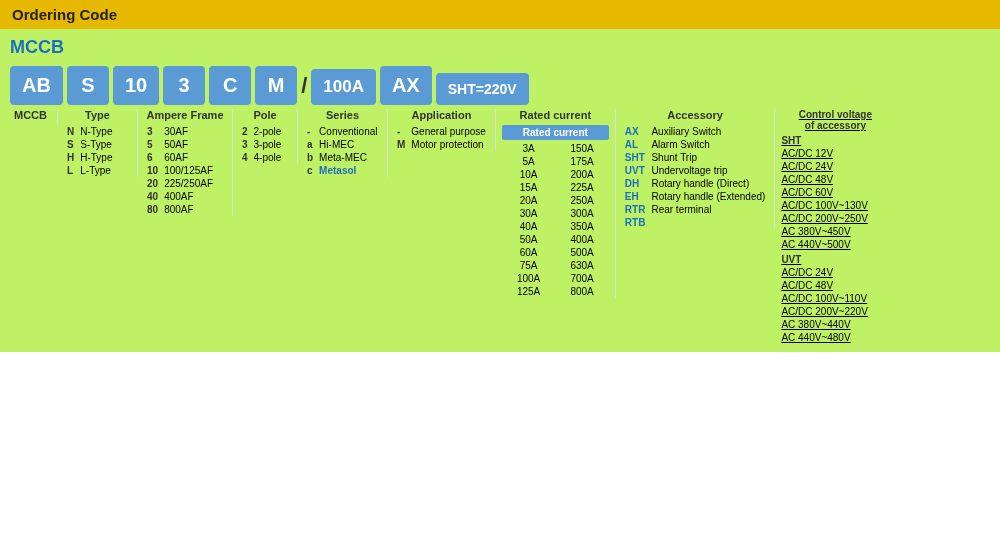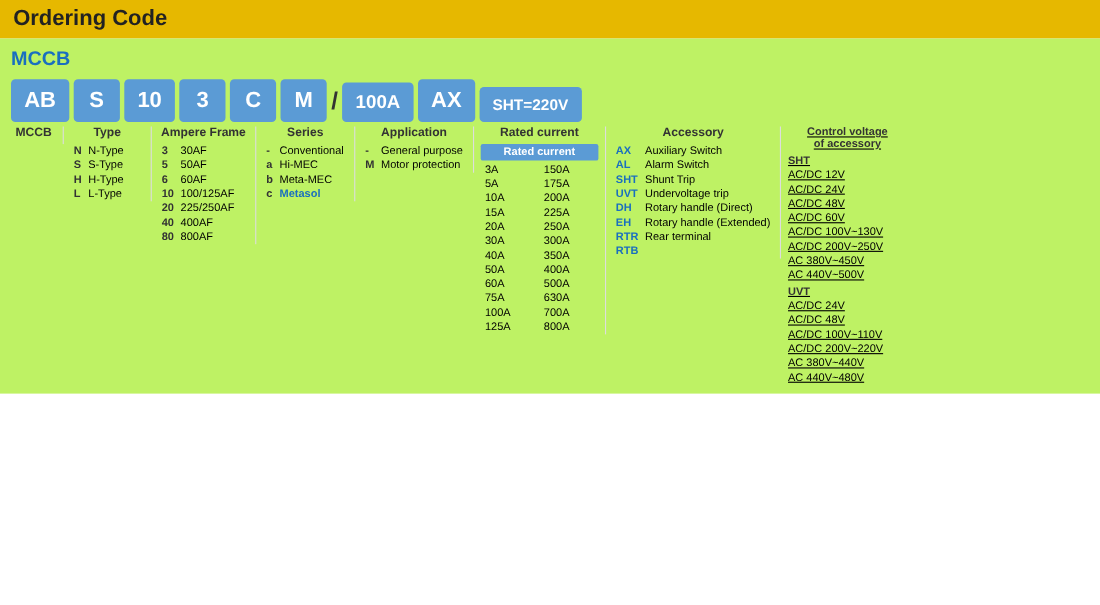--- a/index.html
+++ b/index.html
@@ -1,21 +1,21 @@
 <!DOCTYPE html>
 <html><head>
   <meta charset="utf-8">
   <style>
     * { margin: 0; padding: 0; box-sizing: border-box; }
     body { font-family: Arial, sans-serif; font-size: 11px; background: #fff; width: 1000px; }
 
     .ordering-header {
       background: #e6b800;
       padding: 6px 12px;
-      font-size: 20px;
+      font-size: 15px;
       font-weight: bold;
       color: #222;
     }
 
     .main-container {
       padding: 8px 10px;
       background: #bef264;
     }
 
     .mccb-title {
@@ -98,21 +98,21 @@
     }
 
     .rc-grid {
       display: grid;
       grid-template-columns: 1fr 1fr;
       font-size: 10px;
       gap: 0;
     }
     .rc-grid span {
       padding: 1px 4px;
-      text-align: left;
+      text-align: center;
     }
 
     .accessory-table {
       font-size: 10px;
       border-collapse: collapse;
     }
     .accessory-table td {
       padding: 1px 3px;
       white-space: nowrap;
       vertical-align: top;
@@ -258,20 +258,39 @@
               <td>400AF</td>
             </tr>
         <tr>
               <td>80</td>
               <td>800AF</td>
             </tr>
       </tbody>
         </table>
     </div>
 
+    <div class="col" style="min-width:65px;">
+      <div class="col-header">Pole</div>
+      <table class="type-table">
+        <tbody>
+            <tr>
+              <td>2</td>
+              <td>2-pole</td>
+            </tr>
+        <tr>
+              <td>3</td>
+              <td>3-pole</td>
+            </tr>
+        <tr>
+              <td>4</td>
+              <td>4-pole</td>
+            </tr>
+      </tbody>
+        </table>
+    </div>
 
     <div class="col" style="min-width:90px;">
       <div class="col-header">Series</div>
       <table class="type-table">
         <tbody>
             <tr>
               <td>-</td>
               <td>Conventional</td>
             </tr>
         <tr>

